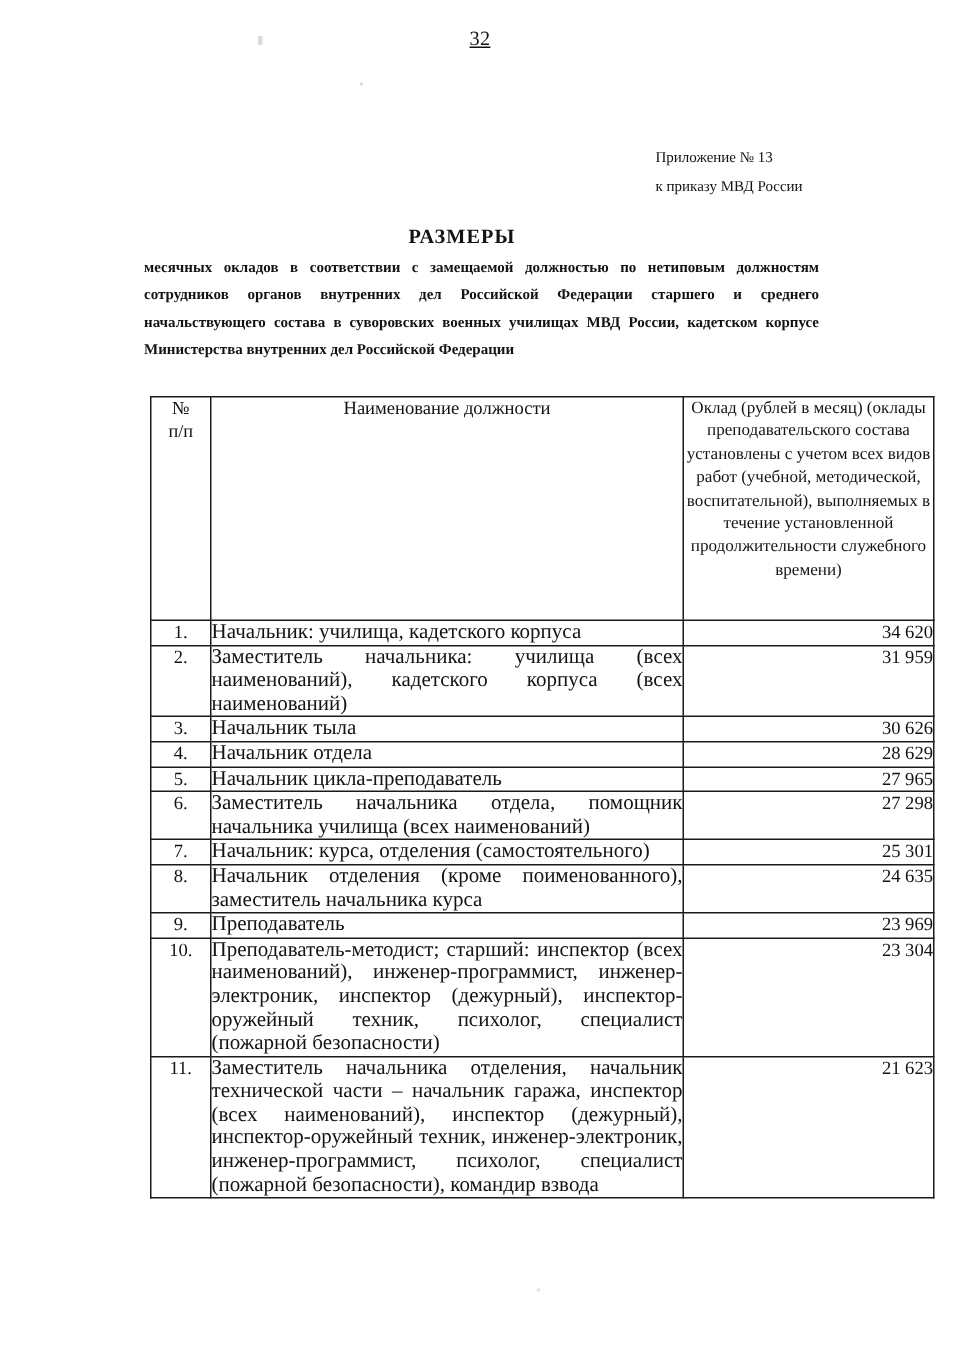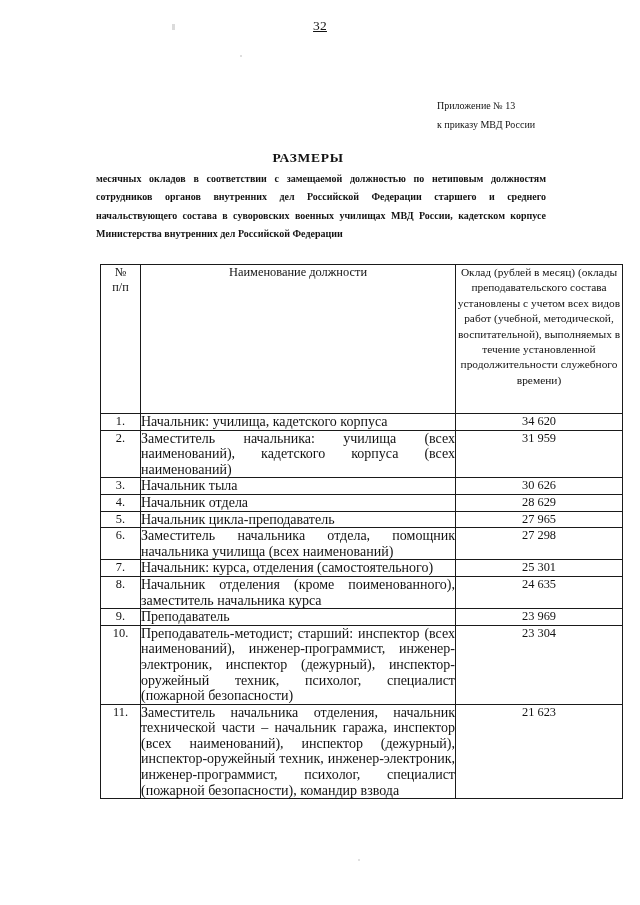--- a/index.html
+++ b/index.html
@@ -130,21 +130,21 @@
   .cell-title {
     font-size: 14px;
     line-height: 15.6px;
     padding: 2px 5px 3px 6px;
     text-align: justify;
     text-align-last: left;
     vertical-align: top;
     hyphens: none;
   }
   .cell-pay {
-    text-align: center;
+    text-align: right;
     font-size: 12.4px;
     line-height: 15.6px;
     padding: 2px 0 3px 0;
     vertical-align: top;
   }
 
   
   .speck {
     position: absolute;
     background: #bdbdbd;

